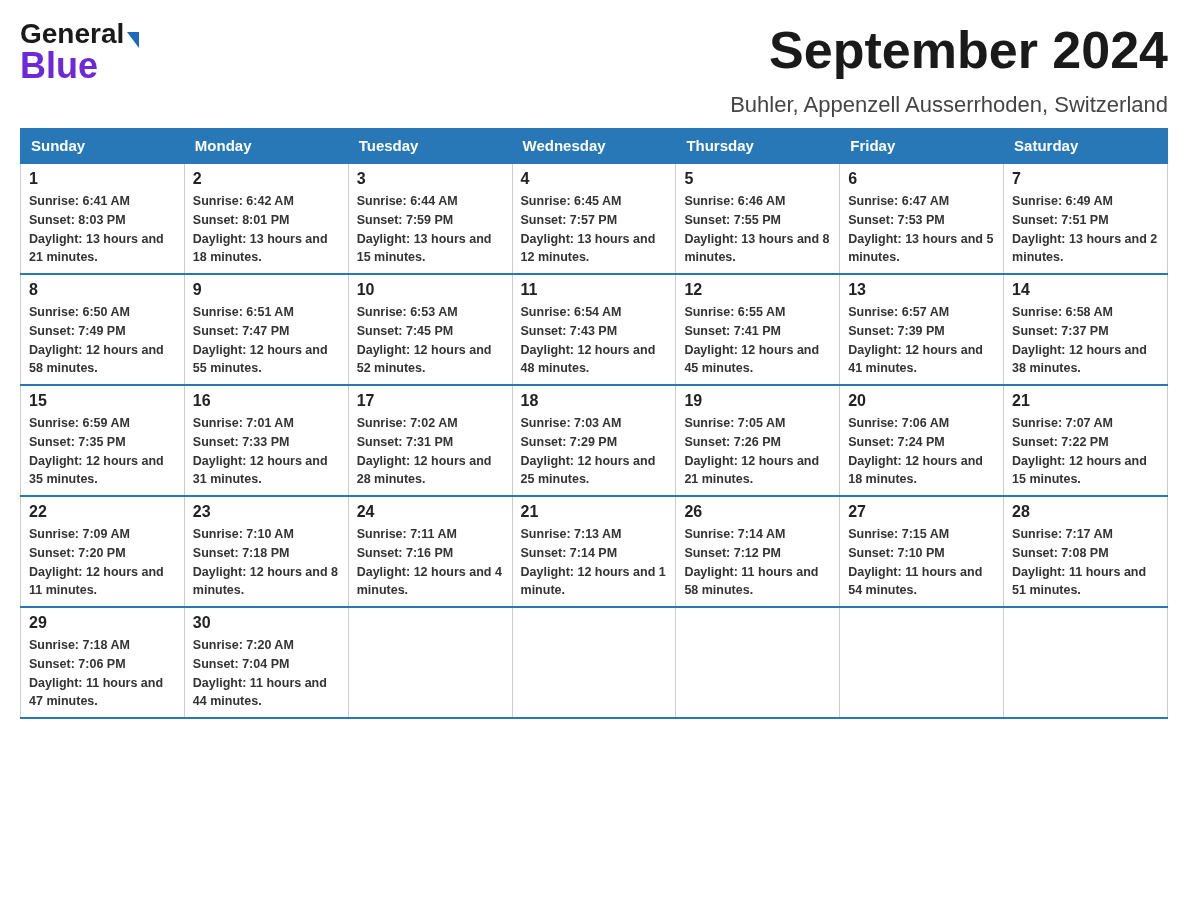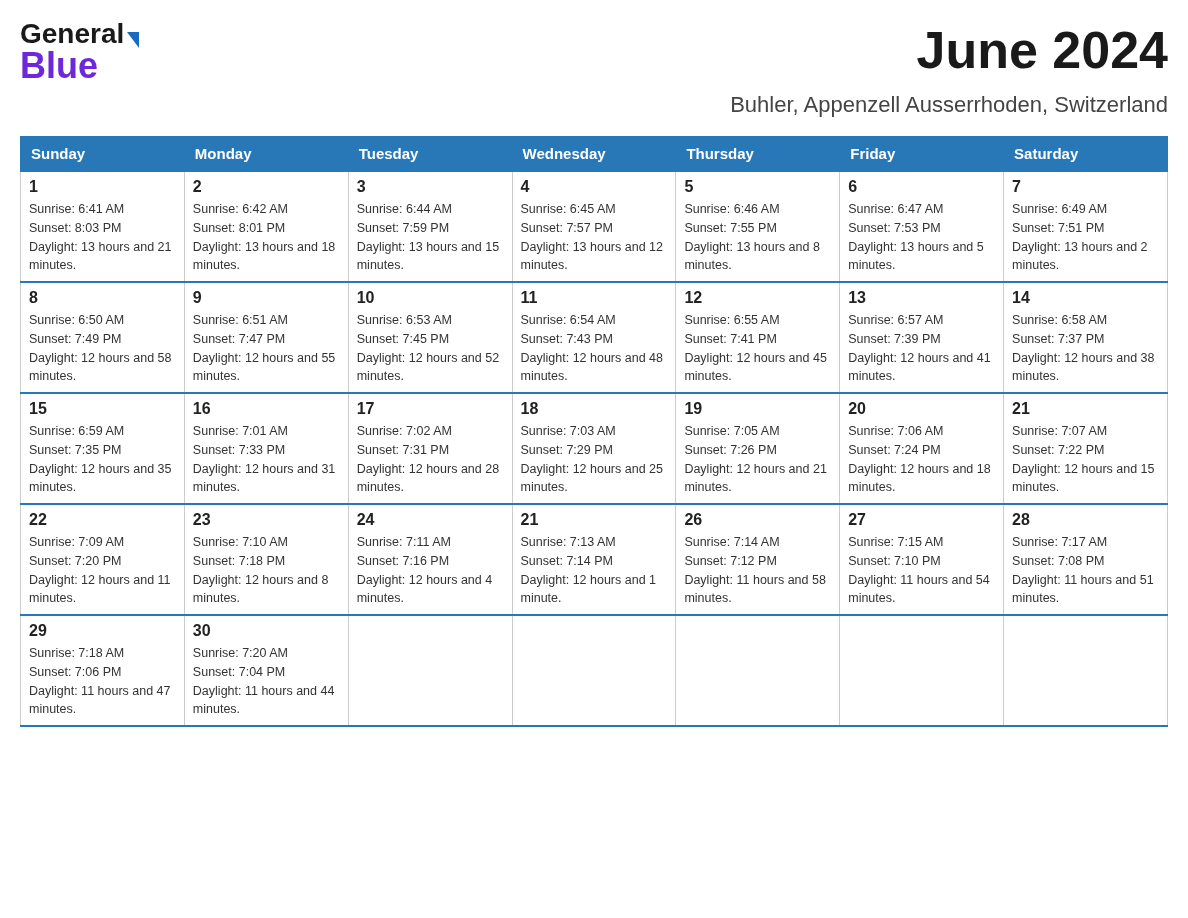--- a/index.html
+++ b/index.html
@@ -47,21 +47,21 @@
       color: #1a1a1a;
     }
     .location-title {
       font-size: 22px;
       color: #444;
       margin-top: 12px;
     }
     .calendar {
       width: 100%;
       border-collapse: collapse;
-      margin-top: 18px;
+      margin-top: 10px;
     }
     .calendar th {
       background-color: #2878b8;
       color: #fff;
       font-size: 15px;
       font-weight: bold;
       padding: 8px 10px;
       text-align: left;
       border: 1px solid #2878b8;
     }
@@ -75,20 +75,21 @@
     .day-number {
       font-size: 16px;
       font-weight: bold;
       color: #222;
       margin-bottom: 4px;
     }
     .day-info {
       font-size: 12.5px;
       color: #333;
       line-height: 1.5;
+      font-weight: bold;
     }
     .empty-cell {
       background: #fff;
     }
     tr:last-child td {
       border-bottom: 2px solid #2878b8;
     }
     thead tr th {
       border-top: 2px solid #2878b8;
       border-bottom: 2px solid #2878b8;
@@ -102,21 +103,21 @@
 
 <div class="header">
   <div class="logo">
     <div class="logo-row">
       <span class="logo-general">General</span>
       <span style="display:inline-block;width:0;height:0;border-left:12px solid transparent;border-right:0px solid transparent;border-top:16px solid #1a6abf;margin-left:3px;margin-top:6px;"></span>
     </div>
     <span class="logo-blue">Blue</span>
   </div>
   <div class="title-block">
-    <div class="month-title">June 2024</div>
+    <div class="month-title">September 2024</div>
     <div class="location-title">Buhler, Appenzell Ausserrhoden, Switzerland</div>
   </div>
 </div>
 
 <table class="calendar">
   <thead>
     <tr>
     <th>Sunday</th>
         <th>Monday</th>
         <th>Tuesday</th>

